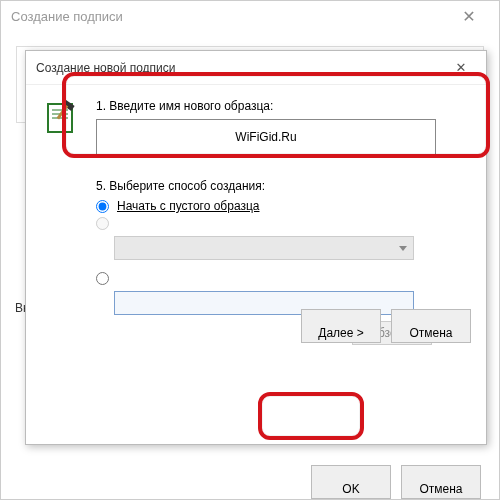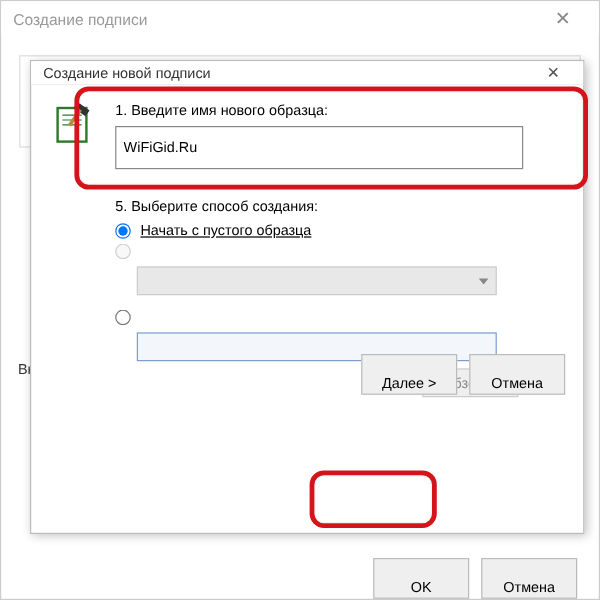--- a/index.html
+++ b/index.html
@@ -7,29 +7,29 @@
   
   .outer-window { position: absolute; left: 0; top: 0; width: 500px; height: 500px; background: #fff; border: 1px solid #ccc; }
   .outer-title { height: 30px; background: #fff; color: #999; padding: 6px 10px; font-size: 13px; display: flex; justify-content: space-between; align-items: center; }
   .outer-close { width: 40px; height: 28px; display: flex; align-items: center; justify-content: center; color: #888; font-size: 16px; }
   .outer-body { padding: 10px 15px; }
   .outer-group { border: 1px solid #ddd; padding: 8px; margin-top: 5px; }
   .outer-label { font-size: 12px; color: #333; margin-bottom: 5px; }
   .outer-side-label { position: absolute; left: 14px; top: 300px; font-size: 12px; color: #333; }
   
   .inner-window { position: absolute; left: 25px; top: 50px; width: 462px; height: 395px; background: #fff; border: 1px solid #bbb; box-shadow: 2px 2px 8px rgba(0,0,0,0.25); }
-  .inner-title { height: 20px; background: #fff; color: #333; padding: 5px 10px; font-size: 12px; display: flex; justify-content: space-between; align-items: center; border-bottom: 1px solid #eee; }
+  .inner-title { height: 34px; background: #fff; color: #333; padding: 5px 10px; font-size: 12px; display: flex; justify-content: space-between; align-items: center; border-bottom: 1px solid #eee; }
   .inner-close { width: 30px; height: 22px; display: flex; align-items: center; justify-content: center; color: #555; font-size: 13px; }
   .inner-body { padding: 10px 15px 10px 15px; position: relative; }
   
   .icon-cell { position: absolute; left: 18px; top: 15px; width: 36px; height: 36px; }
   .content-cell { margin-left: 55px; font-size: 12px; color: #000; }
   
   .step-label { margin: 4px 0 6px 0; font-size: 12px; }
-  .text-input { width: 340px; height: 36px; border: 1px solid #888; padding: 2px 6px; font-size: 12px; background: #fff; }
+  .text-input { width: 340px; height: 36px; border: 1px solid #888; padding: 2px 6px; font-size: 12px; background: #fff; text-align: center; }
   
   .step2 { margin-top: 24px; }
   .radio-row { display: flex; align-items: center; gap: 4px; margin: 4px 0; font-size: 12px; text-decoration: underline; }
   .radio-row.disabled { color: #aaa; }
   .radio-row input[type=radio] { margin: 0 4px 0 0; }
   
   .combo { width: 300px; height: 24px; border: 1px solid #ccc; background: #e8e8e8; margin: 6px 0 12px 18px; position: relative; }
   .combo::after { content: ""; position: absolute; right: 6px; top: 9px; border-left: 4px solid transparent; border-right: 4px solid transparent; border-top: 5px solid #888; }
   
   .file-input { width: 300px; height: 24px; border: 1px solid #7a9fcf; background: #f3f7fc; margin: 6px 0 6px 18px; }

